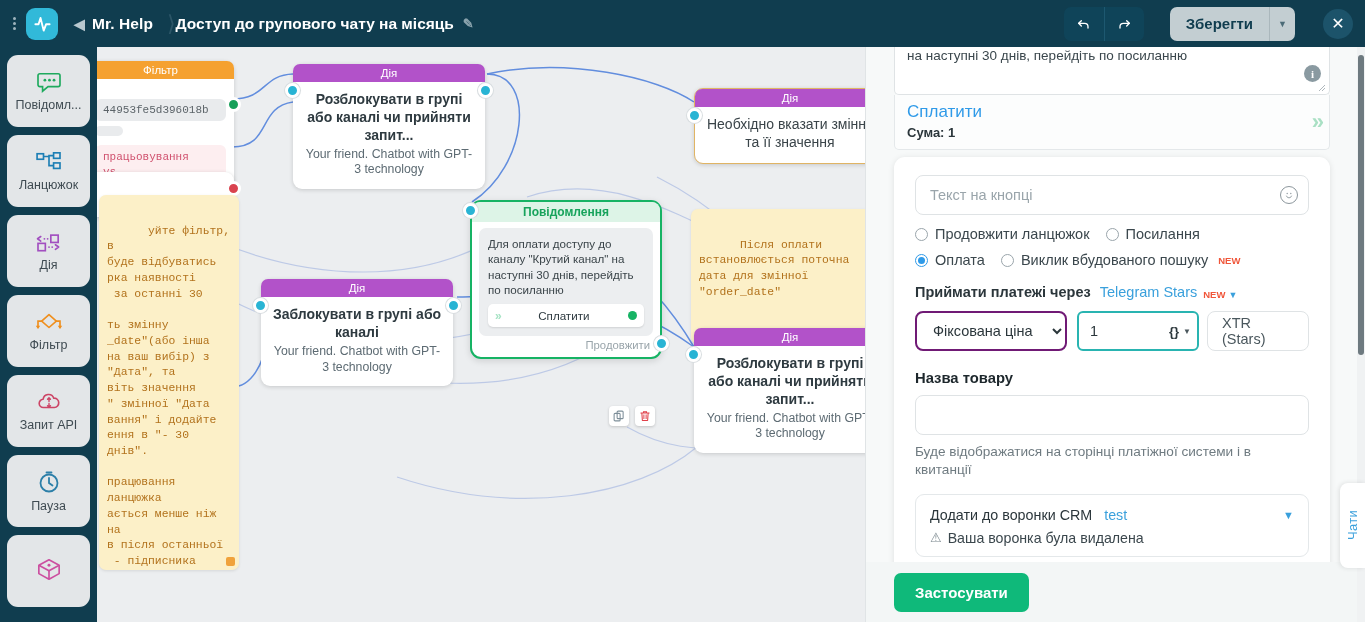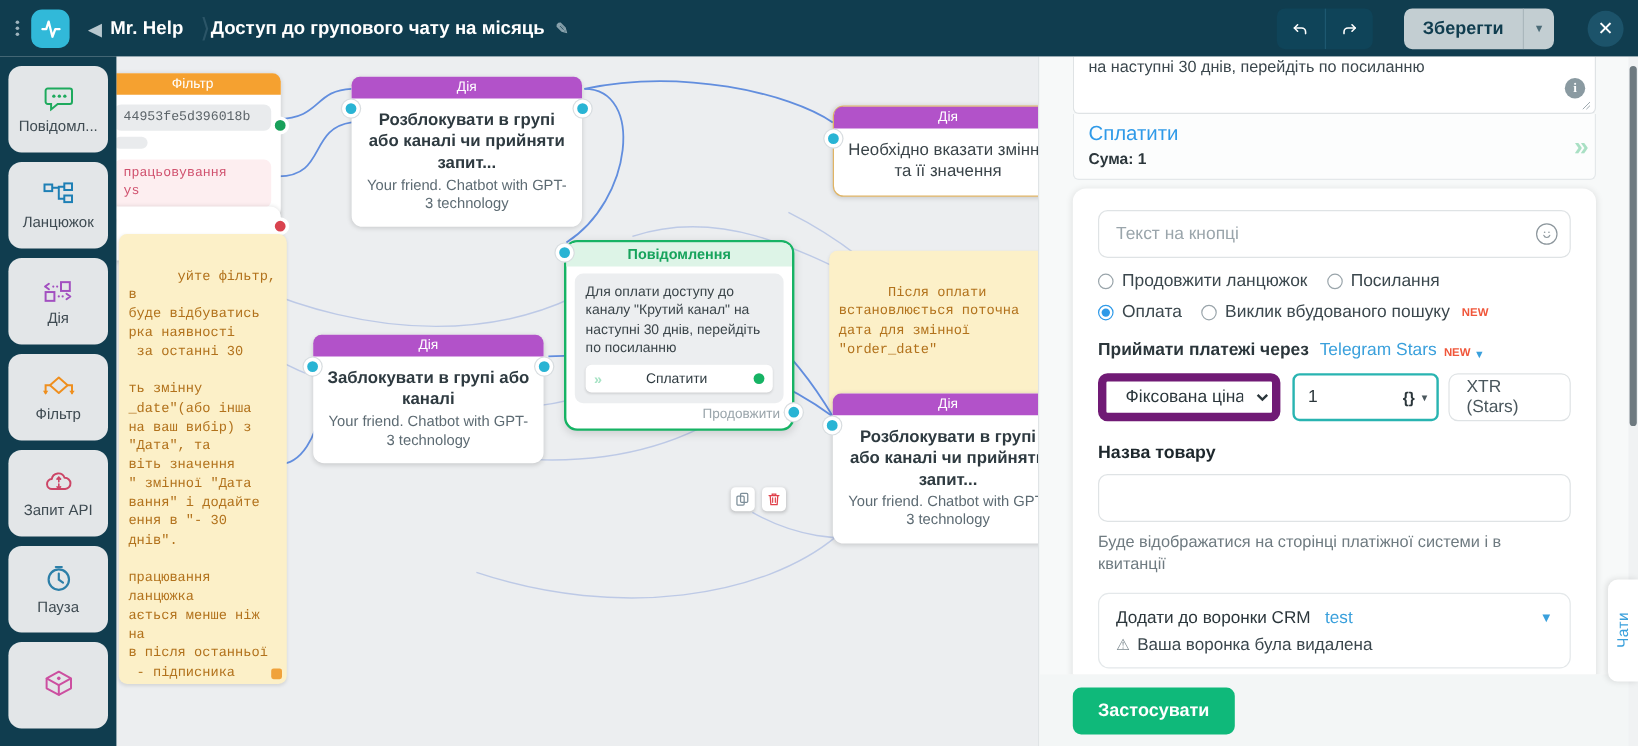--- a/index.html
+++ b/index.html
@@ -180,21 +180,21 @@
   .rad.on .circ:after { content:""; position:absolute; inset:2px; border-radius:50%; background:#2f9ae8; }
   .badge-new { color:#f0563a; font-size: 9.5px; font-weight:700; vertical-align: super; margin-left:3px; }
 
   .accept-row { margin-top: 16px; display:flex; align-items:center; gap: 9px; font-size: 14.5px; }
   .accept-lbl { color:#2b363b; font-weight: 600; }
   .accept-val { color:#3aa0dc; display:flex; align-items:flex-end; gap:3px; cursor:pointer; }
   .accept-val .cd { font-size: 9px; color:#3aa0dc; }
 
   .price-row { margin-top: 11px; display:flex; align-items:stretch; }
   .sel-fixed {
-    width: 152px; height: 40px; border:7px solid #701a75; border-radius: 8px; background:#fff;
+    width: 152px; height: 40px; border:2px solid #701a75; border-radius: 8px; background:#fff;
     font-size: 14.5px; color:#2b363b; padding: 0 8px 0 12px;
     font-family: "Liberation Sans", sans-serif; outline:none; cursor:pointer;
   }
   .num-wrap {
     margin-left: 10px; width: 122px; height: 40px; border: 2px solid #29b4b1; border-radius: 6px;
     background:#fff; display:flex; align-items:center; padding: 0 6px 0 11px; position:relative;
   }
   .num-inp { border:0; outline:0; width: 62px; font-size: 14.5px; color:#2b363b;
              font-family: "Liberation Sans", sans-serif; background:transparent; }
   .var-btn { margin-left:auto; display:flex; align-items:center; gap:4px; cursor:pointer;
@@ -387,21 +387,21 @@
         <path d="M165 300 C 300 340, 420 360, 520 290"></path>
         <path d="M430 150 C 520 120, 600 180, 680 215"></path>
         <path d="M560 130 C 620 160, 660 200, 700 250"></path>
         <path d="M300 430 C 420 470, 540 450, 600 400"></path>
         <path d="M530 380 C 600 420, 680 400, 720 350"></path>
       </g>
     </svg>
 
     <div class="node" style="left:-10px; top:14px; width:147px;">
       <div class="node-hd hd-filter">Фільтр</div>
-      <div class="node-body" style="padding:8px 8px 10px; text-align:left;">
+      <div class="node-body" style="padding:20px 8px 10px; text-align:left;">
         <div style="background:#e9ebed; border-radius:6px; padding:5px 8px; font-family:'Liberation Mono',monospace;
                     font-size:11px; color:#5c6469; white-space:nowrap; overflow:hidden;">44953fe5d396018b</div>
         <div style="background:#e9ebed; border-radius:6px; height:10px; width:28px; margin-top:5px;"></div>
         <div style="background:#fdeef0; border-radius:6px; padding:5px 8px; margin-top:9px;
                     font-family:'Liberation Mono',monospace; font-size:11px; color:#d0516e; line-height:1.35;
                     white-space:pre; overflow:hidden;">працьовування
 ys</div>
       </div>
       <div style="position:absolute; right:-7px; top:36px; width:15px; height:15px; border-radius:50%;
                   background:#18a05a; border:3px solid #fff;"></div>

